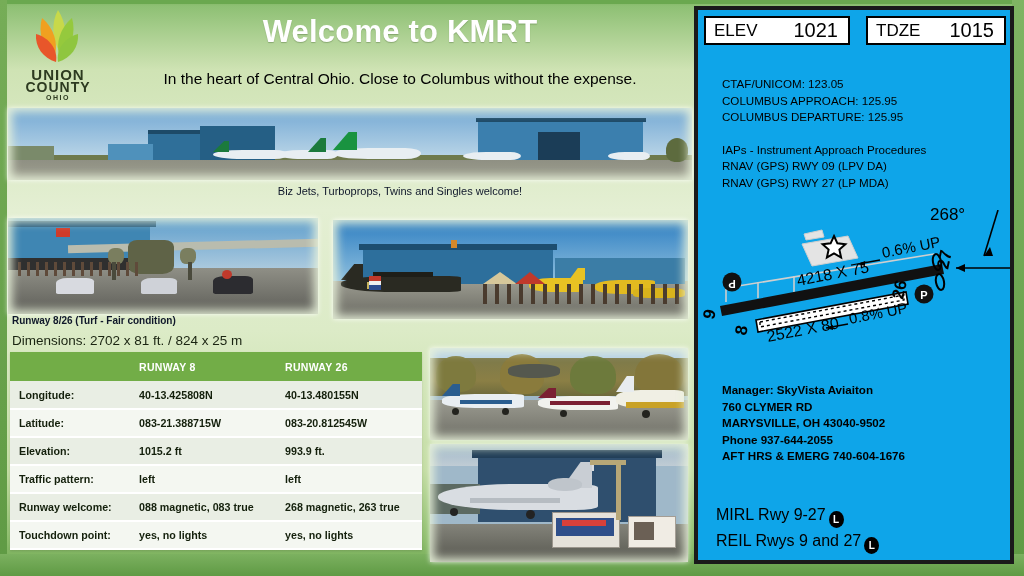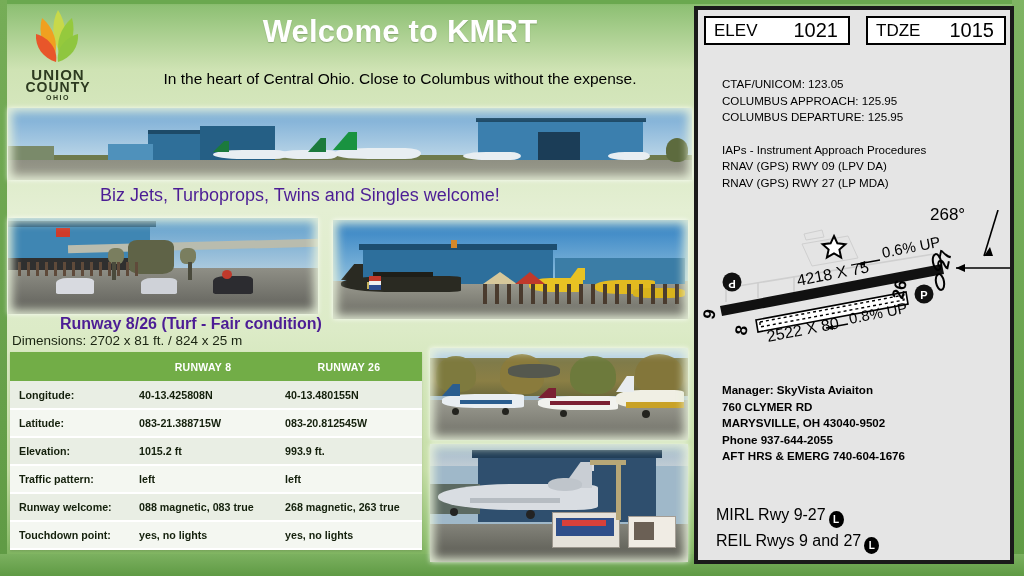--- a/index.html
+++ b/index.html
@@ -40,21 +40,22 @@
     letter-spacing:.2px;
     text-shadow:0 1px 1px rgba(60,90,40,.35);
   }
   #subtitle {
     position:absolute; left:100px; top:70px; width:600px;
     text-align:center;
     font-size:15.5px; color:#000000; font-weight:500;
   }
   #tagline {
     position:absolute; left:100px; top:185px; width:600px;
-    font-size:18px; color:#4c1d95; font-weight:500;
+    text-align:center;
+    font-size:11px; color:#0f172a; font-weight:500;
   }
 
   
   .photo {
     position:absolute; overflow:hidden;
     background:#9fb8c9;
     box-shadow:0 0 5px rgba(255,255,255,.85);
   }
   .photo .sky      { position:absolute; left:0; right:0; top:0; }
   .photo .ground   { position:absolute; left:0; right:0; bottom:0; }
@@ -77,51 +78,51 @@
   .bldg { position:absolute; background:#2f6f99; }
   .bldg-lite { position:absolute; background:#4f91bb; }
   .roofline { position:absolute; background:#1d4a68; }
   .plane-body { position:absolute; background:#e8eef2; border-radius:40% 18% 18% 40%/50%; }
   .tail { position:absolute; }
   .tree { position:absolute; background:#5d6b3e; border-radius:50% 50% 38% 38%; }
 
   
   #rwy-caption {
     position:absolute; left:12px; top:315px;
-    font-size:16px; font-weight:bold; color:#4c1d95;margin-left:48px;
+    font-size:10px; font-weight:bold; color:#0f172a;
   }
   #rwy-dims {
     position:absolute; left:12px; top:333px;
     font-size:13.5px; color:#1a2411;
   }
   #rwytable {
     position:absolute; left:10px; top:352px; width:412px;
     border-collapse:collapse; table-layout:fixed;
     font-size:10.7px;
     box-shadow:0 1px 2px rgba(0,0,0,.12);
   }
   #rwytable th {
     background:#72ad47; color:#ffffff; font-weight:bold;
-    text-align:center; padding:8px 9px; font-size:10.5px;
+    text-align:left; padding:8px 9px; font-size:10.5px;
     letter-spacing:.3px; height:29px;
   }
   #rwytable td {
     padding:7px 9px; height:28px;
     color:#14200c; font-weight:bold;
     border-bottom:2px solid #ffffff;
   }
   #rwytable tr td:first-child { width:120px; }
   #rwytable tr:nth-child(odd)  td { background:#e9eee4; }
   #rwytable tr:nth-child(even) td { background:#f4f7f1; }
   #rwytable tr th:first-child { width:120px; }
 
   
   #panel {
     position:absolute; left:694px; top:6px; width:320px; height:558px;
-    background:#e5e5e5;
+    background:#0ea5e9;
     border:4px solid #1a1a1a;
   }
   #elev-box, #tdze-box {
     position:absolute; top:6px; height:29px;
     border:2px solid #000; background:#fff;
     display:flex; align-items:center; justify-content:space-between;
     padding:0 10px 0 8px;
     font-size:19px; color:#000;
   }
   #elev-box { left:6px;  width:146px; }

